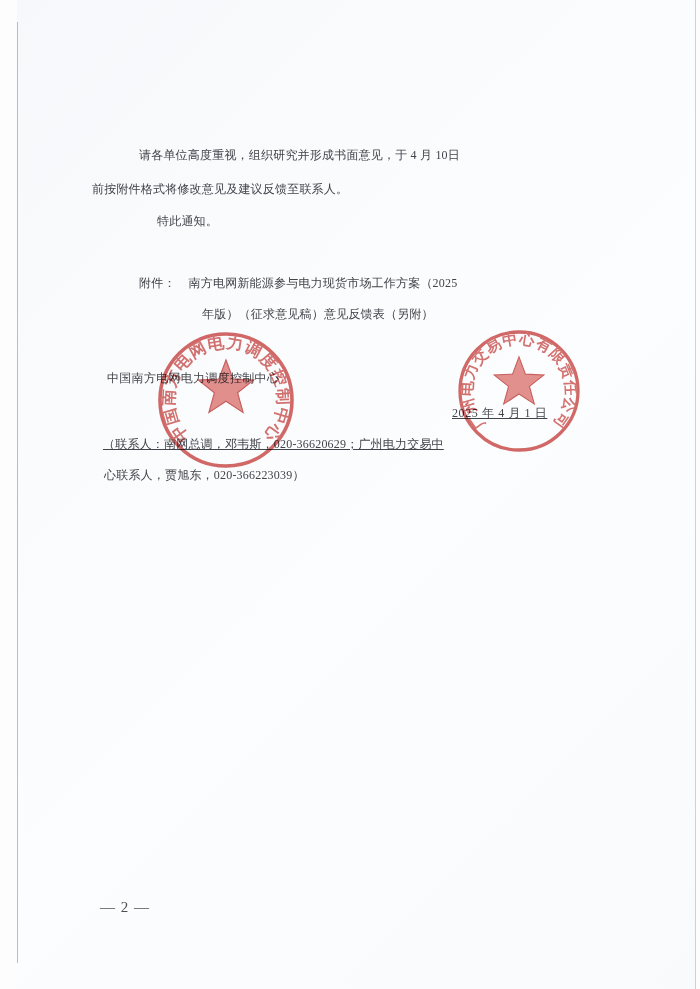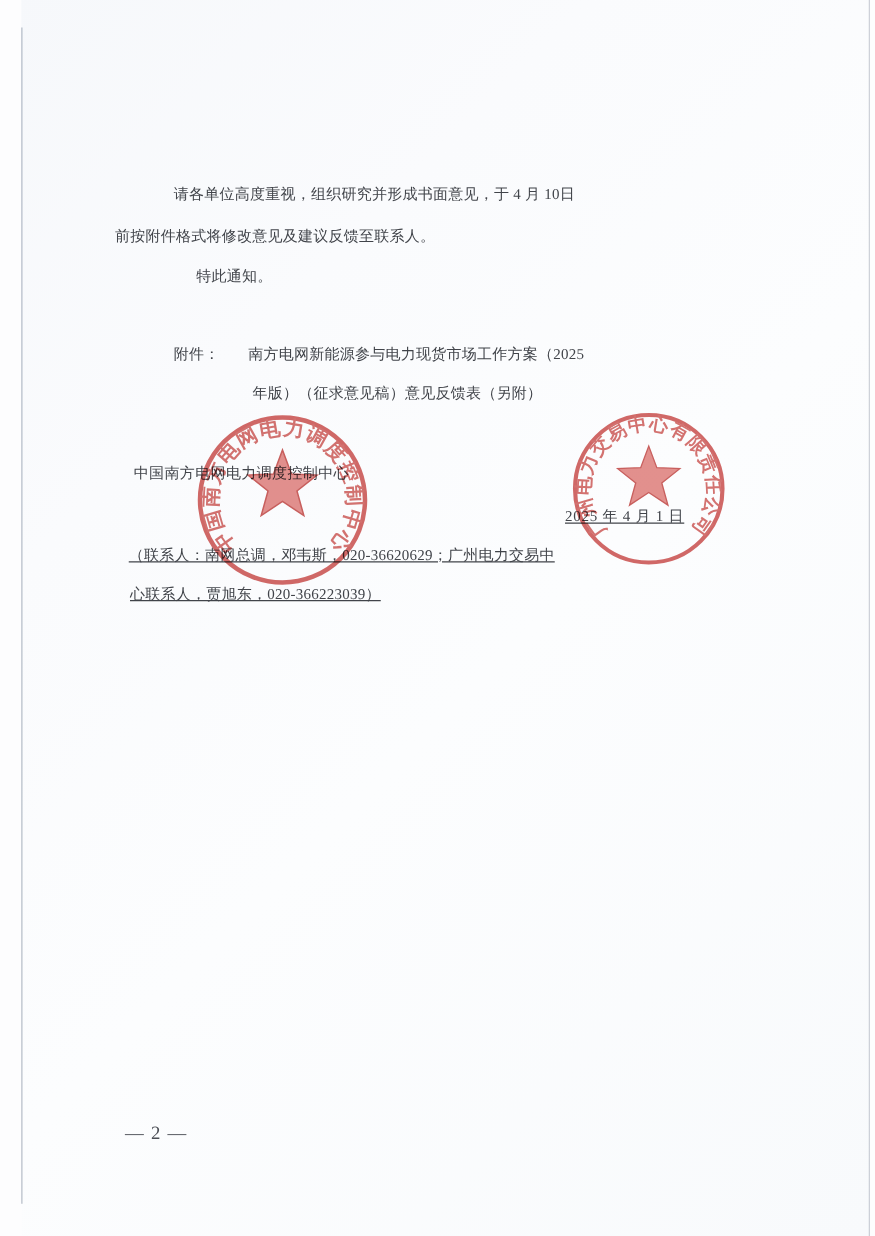--- a/index.html
+++ b/index.html
@@ -44,21 +44,21 @@
   .txt {
     position: absolute;
     font-size: 12px;
     line-height: 1.15;
     letter-spacing: 0.2px;
     color: #41444a;
     white-space: nowrap;
   }
   .attach-row {
     display: flex;
-    gap: 23px;
+    gap: 13px;
   }
   .org { letter-spacing: 0.3px; }
   .date-line { letter-spacing: 0.6px; text-decoration: underline; }
   .page-number {
     position: absolute;
     left: 100px; top: 899px;
     font-size: 15px;
     letter-spacing: 1px;
     color: #4b4e55;
   }
@@ -92,21 +92,21 @@
   <div class="txt attach-row" style="left:139px; top:277px;">
     <span>附件：</span>
     <span>南方电网新能源参与电力现货市场工作方案（2025</span>
   </div>
   <div class="txt" style="left:202px; top:308px;">年版）（征求意见稿）意见反馈表（另附）</div>
 
   <div class="txt org" style="left:107px; top:372px;">中国南方电网电力调度控制中心</div>
   <div class="txt date-line" style="left:452px; top:407px;">2025 年 4 月 1 日</div>
 
   <div class="txt" style="left:103px; top:438px;text-decoration:underline;">（联系人：南网总调，邓韦斯，020-36620629；广州电力交易中</div>
-  <div class="txt" style="left:104px; top:469px;text-decoration:underline;">心联系人，贾旭东，020-366223039）</div>
+  <div class="txt" style="left:104px; top:469px;">心联系人，贾旭东，020-366223039）</div>
 
   <svg class="seal seal-left" width="142" height="142" viewBox="0 0 142 142">
     <circle cx="71" cy="71" r="66" fill="none" stroke="#cc4f4c" stroke-width="3.6"></circle>
     <polygon transform="translate(71,60)" points="0,-29 7.16,-9.85 27.58,-8.96 11.58,3.76 17.05,23.46 0,12.18 -17.05,23.46 -11.58,3.76 -27.58,-8.96 -7.16,-9.85" fill="#dd6f6a" fill-opacity="0.9" stroke="#c24441" stroke-width="1.2"></polygon>
     <path id="sealArcLeft" d="M 45 116 A 52 52 0 1 1 97 116" fill="none"></path>
     <text font-size="16.5" fill="#cf5a57" letter-spacing="1" text-anchor="middle">
       <textPath href="#sealArcLeft" startOffset="50%">中国南方电网电力调度控制中心</textPath>
     </text>
   </svg>
 

